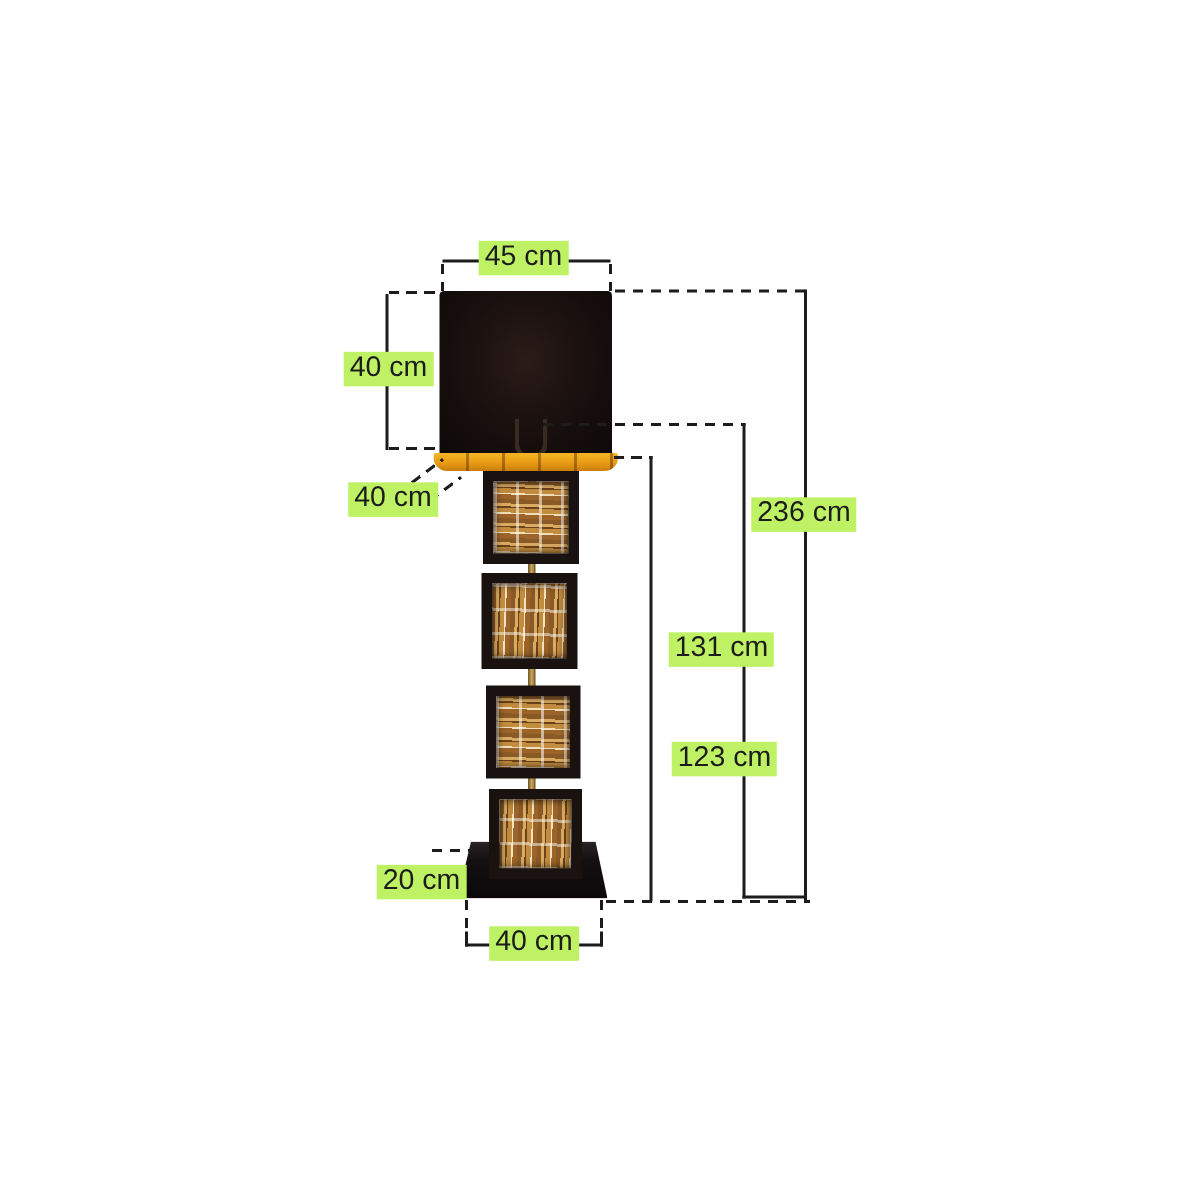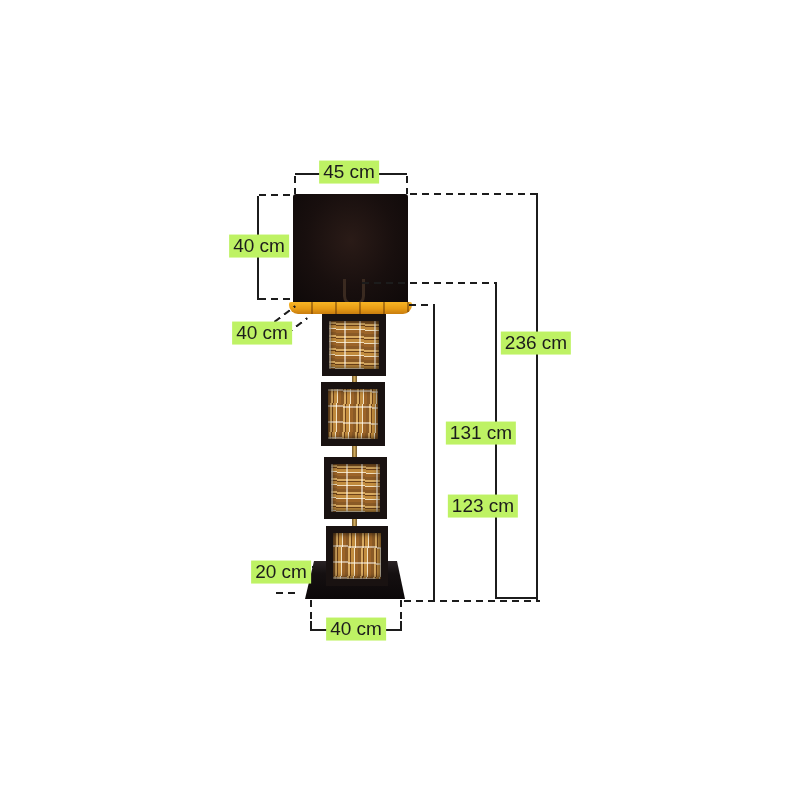--- a/index.html
+++ b/index.html
@@ -79,21 +79,21 @@
 
   <div class="dh" style="left:409px;top:304px;width:26px;"></div>
   <div class="sl" style="left:433px;top:304px;width:2px;height:297px;"></div>
   <div class="lbl" style="left:455px;top:506px;margin-left:28px;">123 cm</div>
 
   <div class="dh" style="left:404px;top:600px;width:136px;"></div>
   <div class="sl" style="left:495px;top:597px;width:43px;height:2px;"></div>
 
   <div class="dh" style="left:288px;top:566px;width:26px;"></div>
   <div class="dh" style="left:276px;top:592px;width:23px;"></div>
-  <div class="lbl" style="left:281px;top:572px;">20 cm</div>
+  <div class="lbl" style="left:281px;top:588px;">20 cm</div>
 
   <div class="dv" style="left:310px;top:600px;height:24px;"></div>
   <div class="dv" style="left:400px;top:600px;height:24px;"></div>
   <div class="sl" style="left:310px;top:621px;width:2px;height:10px;"></div>
   <div class="sl" style="left:400px;top:621px;width:2px;height:10px;"></div>
   <div class="sl" style="left:310px;top:629px;width:92px;height:2px;"></div>
   <div class="lbl" style="left:356px;top:629px;">40 cm</div>
 
 </div>
 

